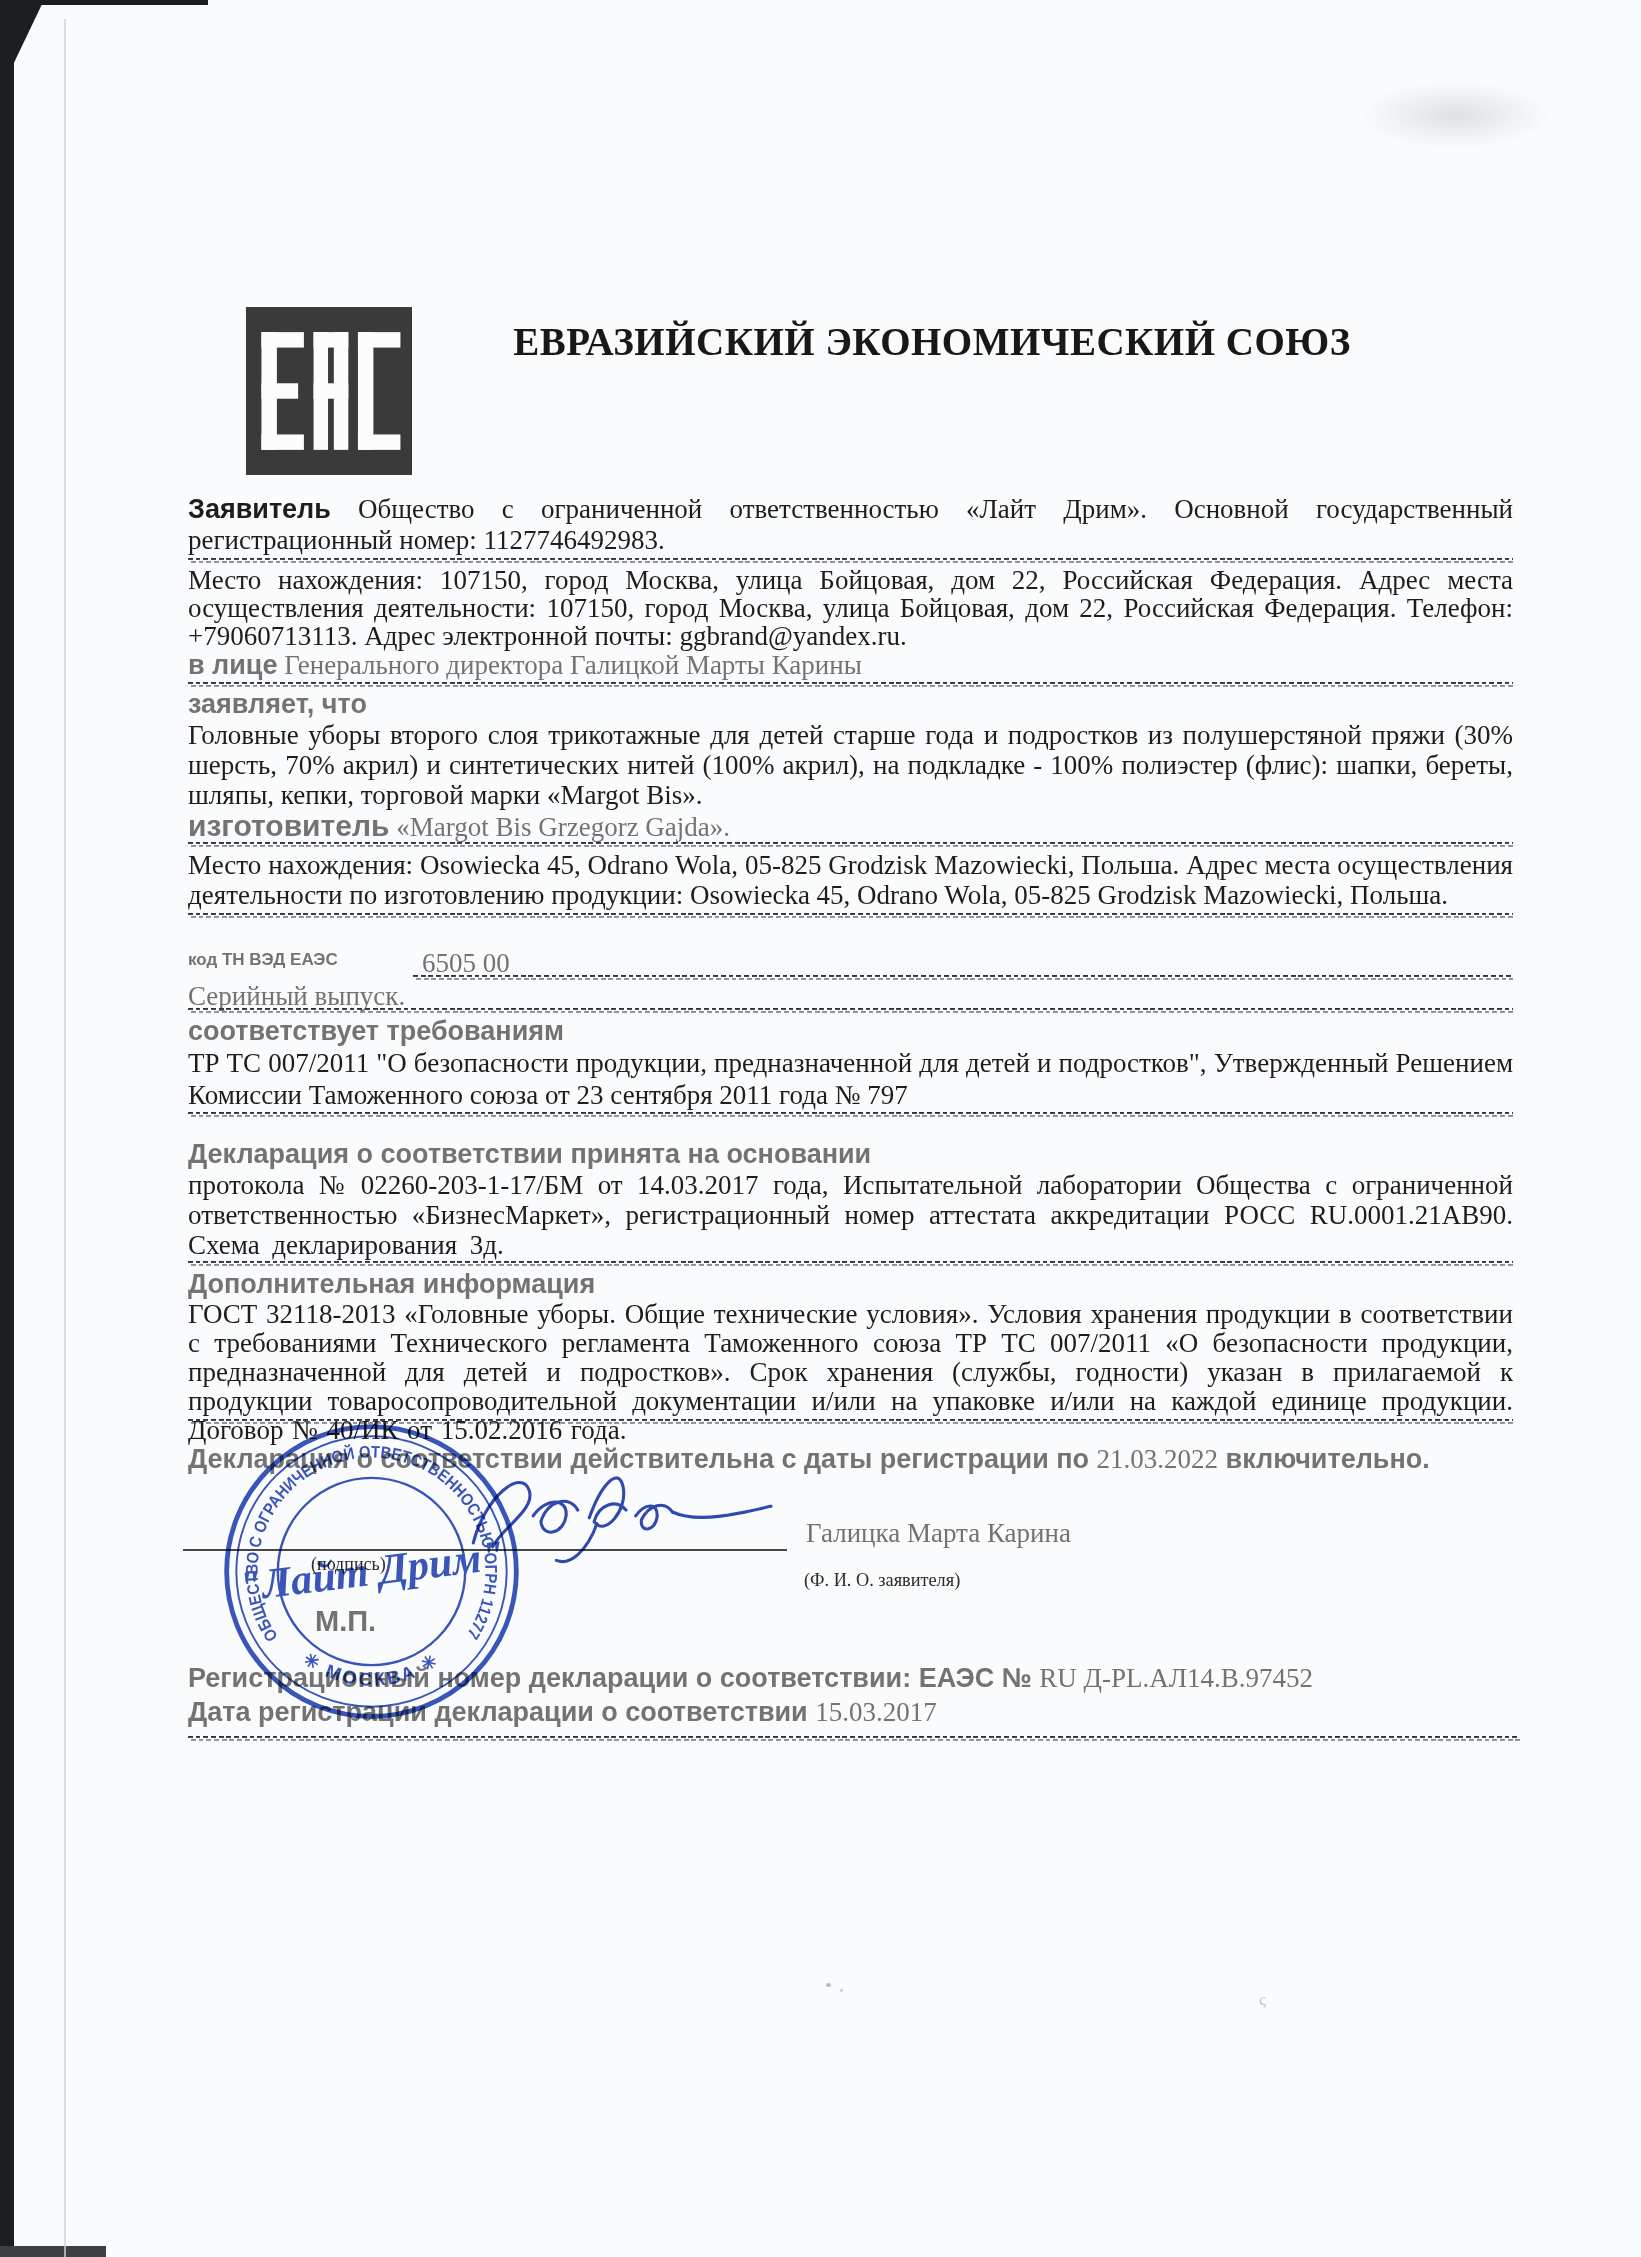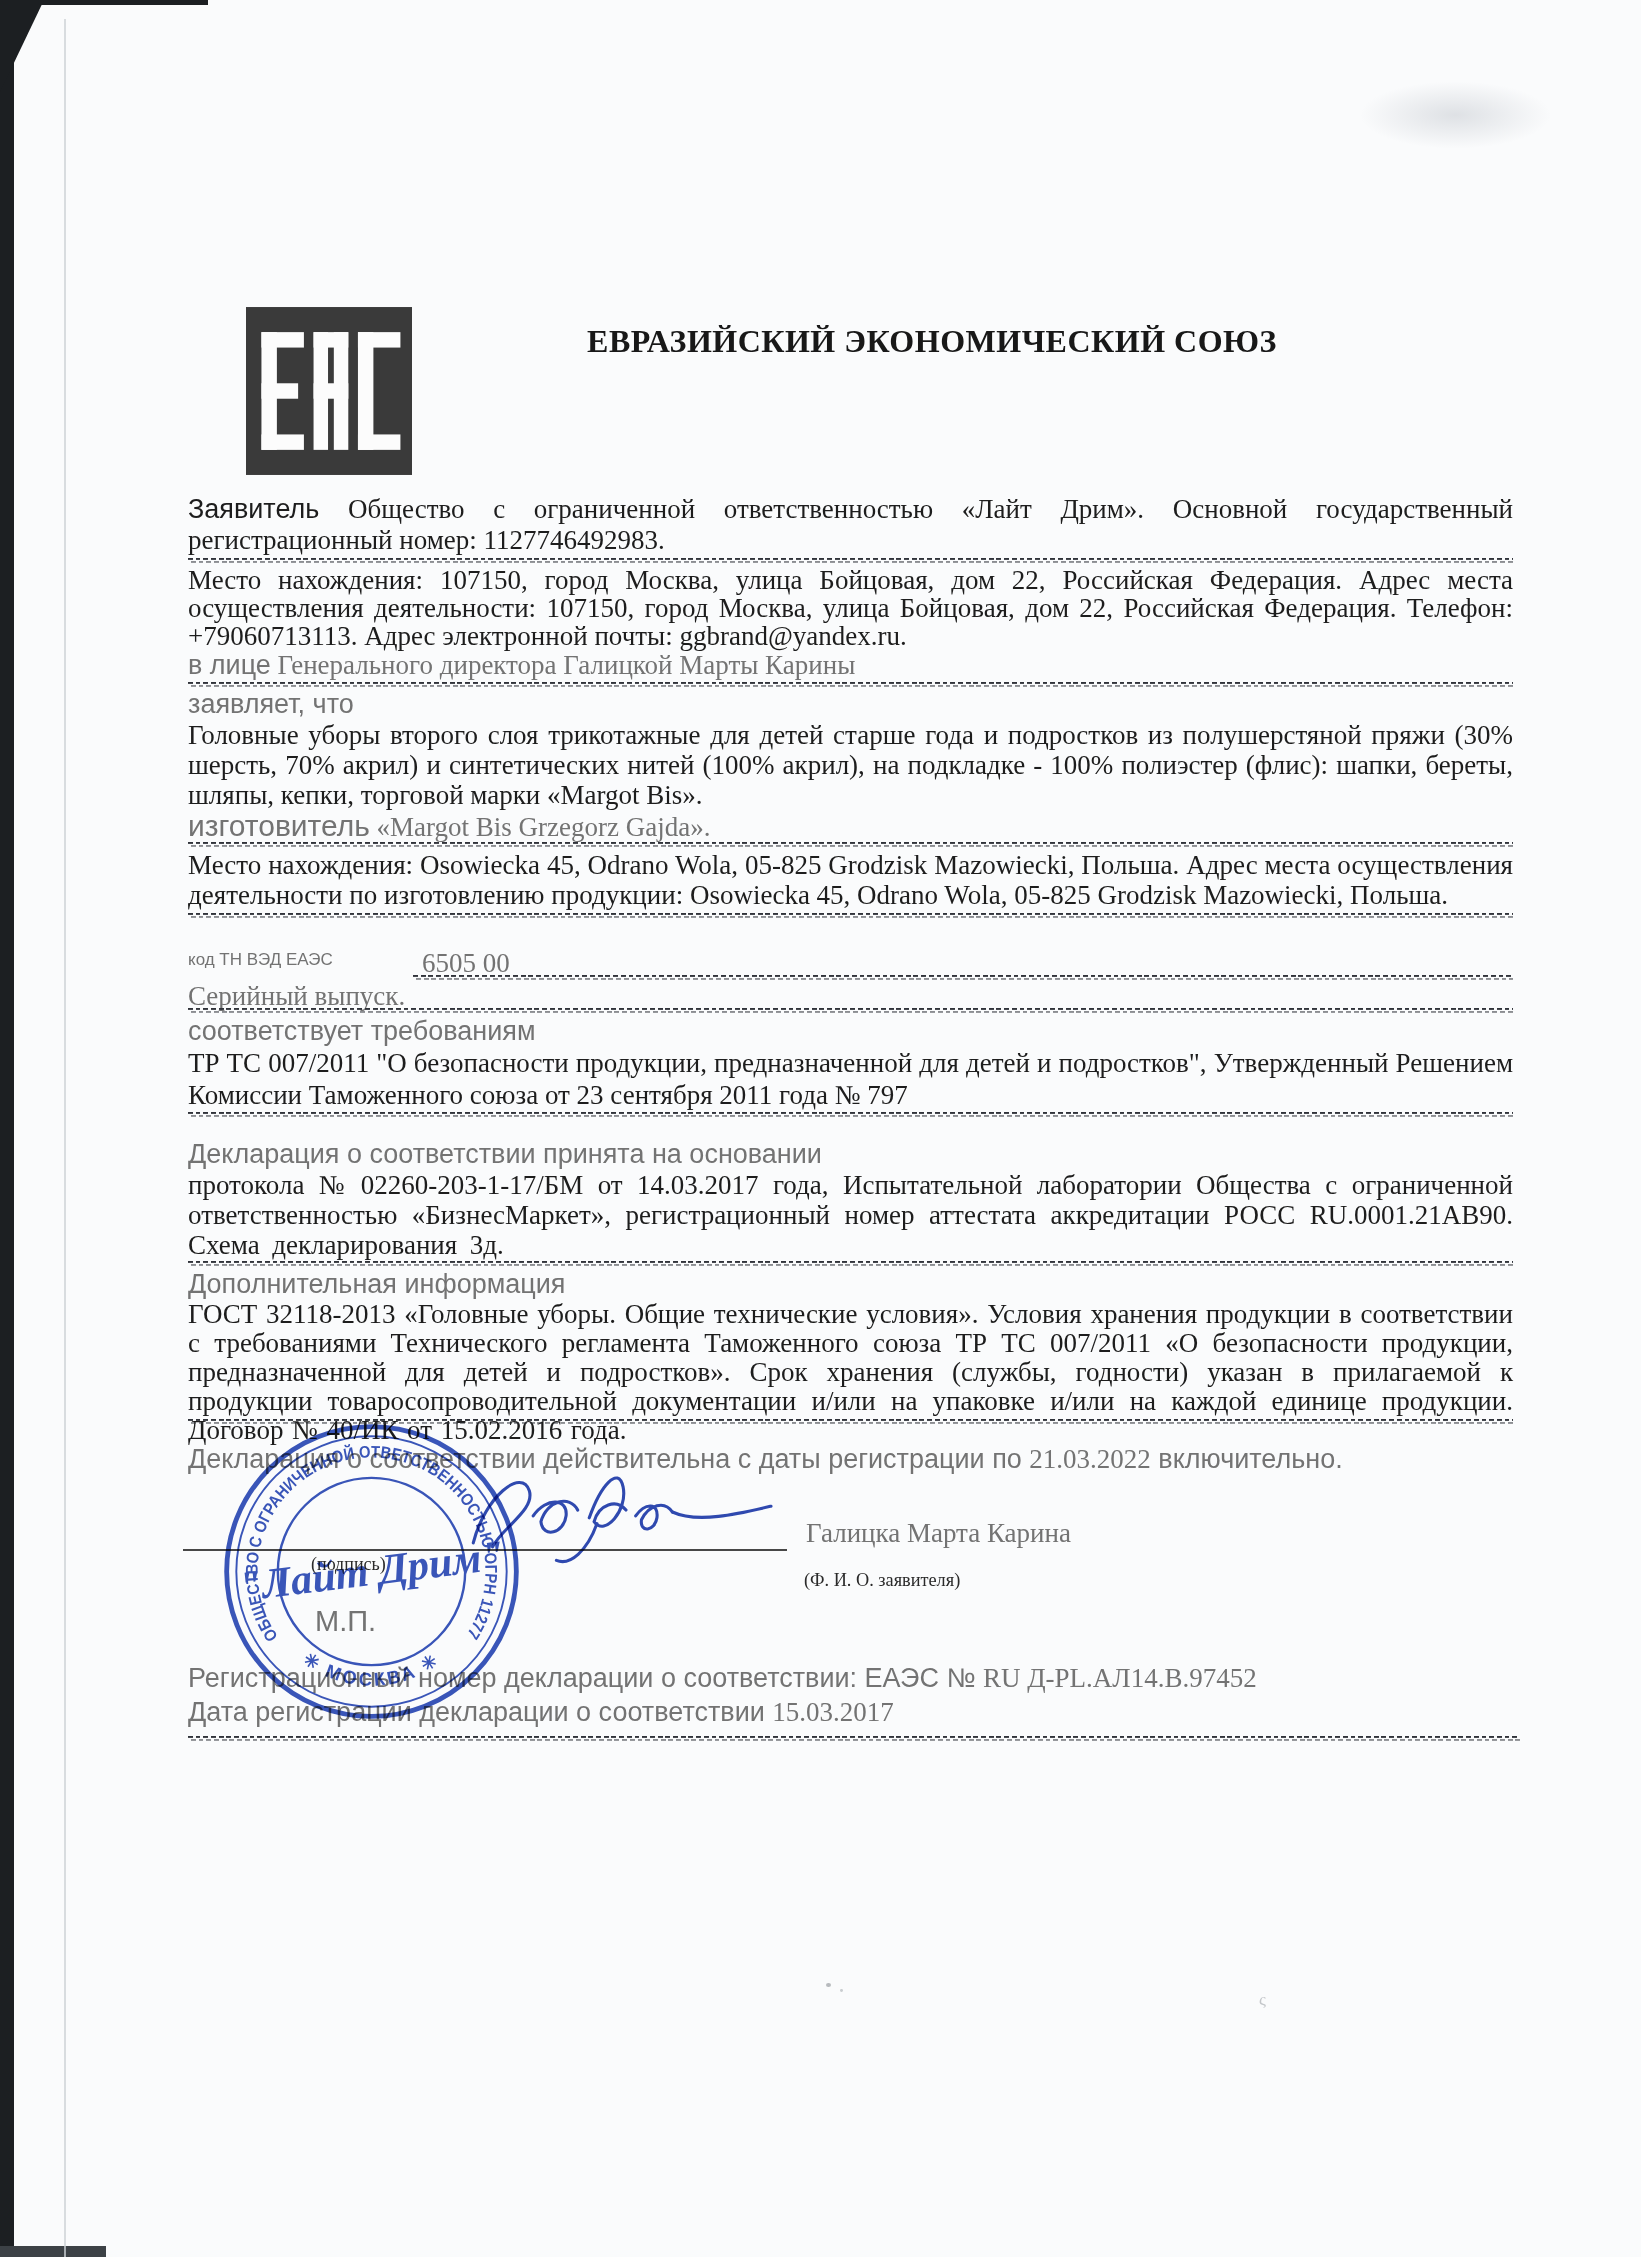--- a/index.html
+++ b/index.html
@@ -15,25 +15,25 @@
   .corner-wedge{position:absolute;left:0;top:0;width:0;height:0;
     border-top:92px solid #1c1f22;border-right:44px solid transparent;}
   .edge-bottom{position:absolute;left:0;top:2246px;width:106px;height:11.6px;background:#3c4146;}
   .page-fold{position:absolute;left:64px;top:19.3px;width:1.9px;height:2238px;background:#ccd1d6;opacity:.75;}
   .smudge{position:absolute;left:1359px;top:81px;width:193px;height:68px;
     background:radial-gradient(ellipse at center,rgba(110,120,135,.20),rgba(110,120,135,0) 70%);}
   .dot-a{position:absolute;left:826px;top:1983px;width:4.8px;height:3.9px;background:#8a8f94;border-radius:50%;opacity:.6;}
   .dot-b{position:absolute;left:840px;top:1989px;width:2.9px;height:2.9px;background:#9aa0a5;border-radius:50%;opacity:.5;}
   .squig{position:absolute;left:1259px;top:1989px;font-size:17.4px;color:#8d9298;opacity:.5;font-family:"Liberation Serif",serif;}
 
-  .lbl{font-family:"Liberation Sans",sans-serif;font-weight:400;}
+  .lbl{font-family:"Liberation Sans",sans-serif;font-weight:700;}
   .ser{font-family:"Liberation Serif",serif;}
 
   .title-wrap{position:absolute;left:488px;top:319px;width:888px;text-align:center;
-    font-family:"Liberation Serif",serif;font-weight:700;font-size:32px;line-height:45px;
+    font-family:"Liberation Serif",serif;font-weight:700;font-size:39px;line-height:45px;
     color:#181818;letter-spacing:0.5px;}
   .eac{position:absolute;left:246px;top:307px;}
 
   .para{position:absolute;left:188px;width:1325px;font-size:27px;line-height:31px;
     text-align:justify;color:#1d1d1d;}
   .line1{position:absolute;left:188px;font-size:27px;color:#737373;white-space:nowrap;}
   .dash{position:absolute;left:188px;width:1325px;height:4.8px;
     background-image:
       repeating-linear-gradient(90deg,#30333a 0 4.8px,rgba(0,0,0,0) 4.8px 7.7px),
       repeating-linear-gradient(90deg,rgba(48,51,58,.55) 0 4.8px,rgba(0,0,0,0) 4.8px 7.7px);

